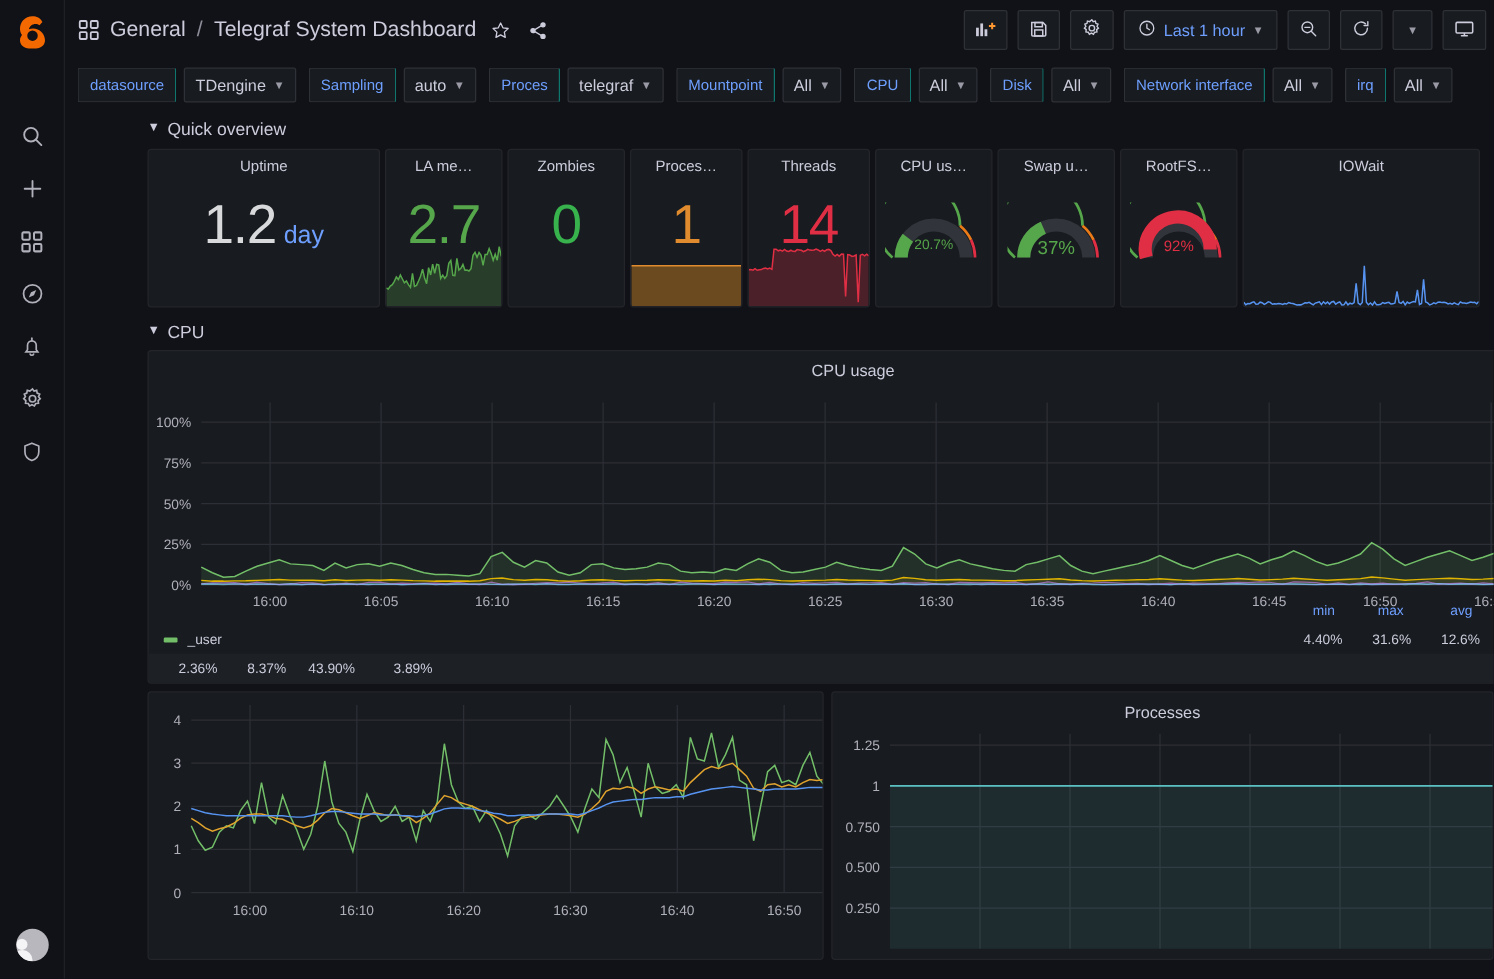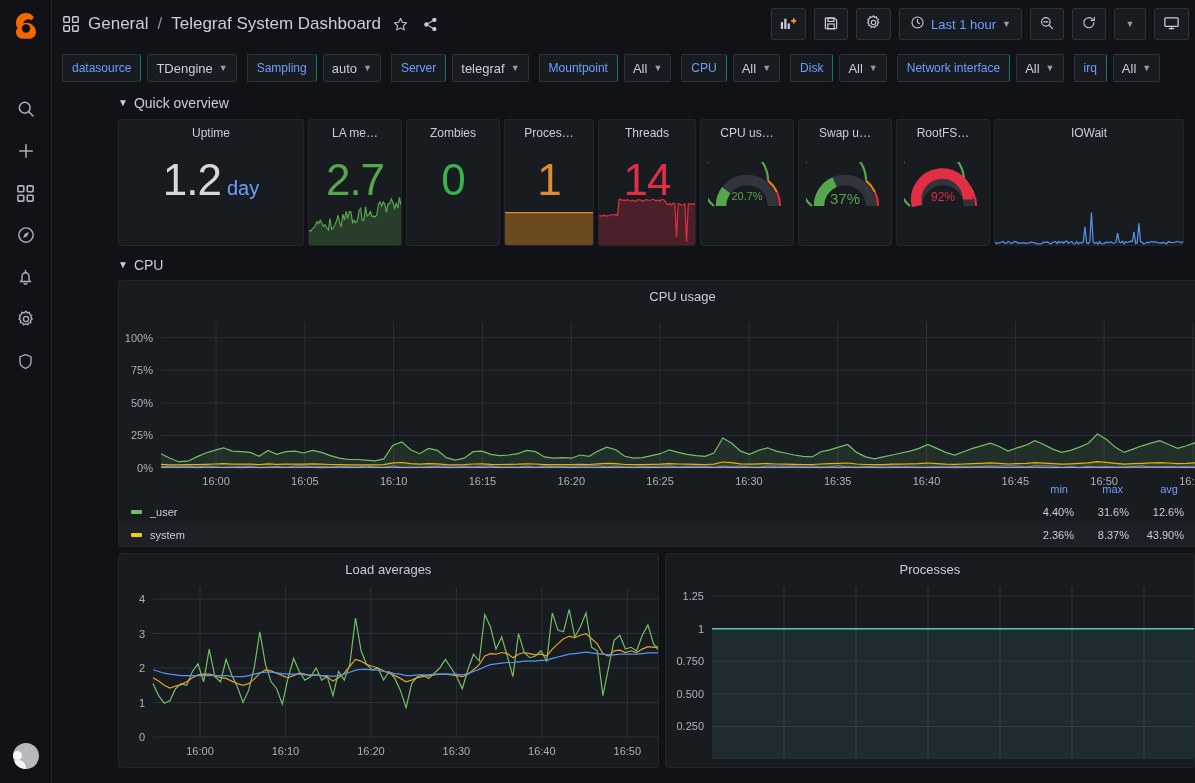--- a/index.html
+++ b/index.html
@@ -325,21 +325,21 @@
       </div>
     </div>
     <div class="var-group">
       <div class="var-label solo">Sampling</div>
       <div class="var-value" style="border-radius:2px;border-left:1px solid #2e3137;">
         <span>auto</span>
         <span class="caret">▼</span>
       </div>
     </div>
     <div class="var-group">
-      <div class="var-label solo">Server</div>
+      <div class="var-label solo">Proces</div>
       <div class="var-value" style="border-radius:2px;border-left:1px solid #2e3137;">
         <span>telegraf</span>
         <span class="caret">▼</span>
       </div>
     </div>
     <div class="var-group">
       <div class="var-label solo">Mountpoint</div>
       <div class="var-value" style="border-radius:2px;border-left:1px solid #2e3137;">
         <span>All</span>
         <span class="caret">▼</span>
@@ -546,35 +546,30 @@
           <div class="lg-name">
             <span class="swatch" style="background:#73bf69"></span>
             <span>_user</span>
           </div>
           <div class="lg-cell">4.40%</div>
           <div class="lg-cell">31.6%</div>
           <div class="lg-cell">12.6%</div>
           <div class="lg-cell cur">23.6%</div>
         </div>
         <div class="lg-row alt">
-          <div class="lg-name">
-            <span class="swatch" style="background:#f2cc0c"></span>
-            <span>system</span>
-          </div>
           <div class="lg-cell">2.36%</div>
           <div class="lg-cell">8.37%</div>
           <div class="lg-cell">43.90%</div>
           <div class="lg-cell cur">3.89%</div>
         </div>
       </div>
     </div>
 
     <div id="bottom-row">
       <div class="panel bpanel" style="width:567px">
-        <div class="panel-title big">Load averages</div>
         <div id="load-graph">
             <svg width="565" height="188" style="display:block">
               <line x1="34" y1="160" x2="557" y2="160" stroke="#2c2f36" stroke-width="1"></line>
               <text x="26" y="164" text-anchor="end" class="tick-lbl">0</text>
               <line x1="34" y1="125.51724137931035" x2="557" y2="125.51724137931035" stroke="#2c2f36" stroke-width="1"></line>
               <text x="26" y="129.51724137931035" text-anchor="end" class="tick-lbl">1</text>
               <line x1="34" y1="91.03448275862068" x2="557" y2="91.03448275862068" stroke="#2c2f36" stroke-width="1"></line>
               <text x="26" y="95.03448275862068" text-anchor="end" class="tick-lbl">2</text>
               <line x1="34" y1="56.55172413793103" x2="557" y2="56.55172413793103" stroke="#2c2f36" stroke-width="1"></line>
               <text x="26" y="60.55172413793103" text-anchor="end" class="tick-lbl">3</text>

